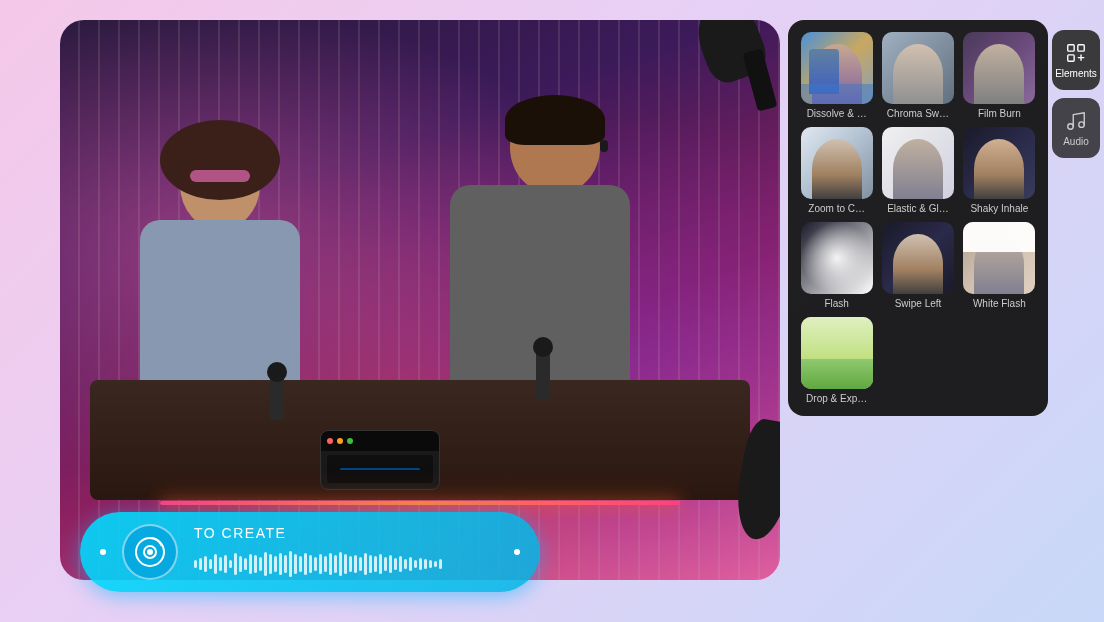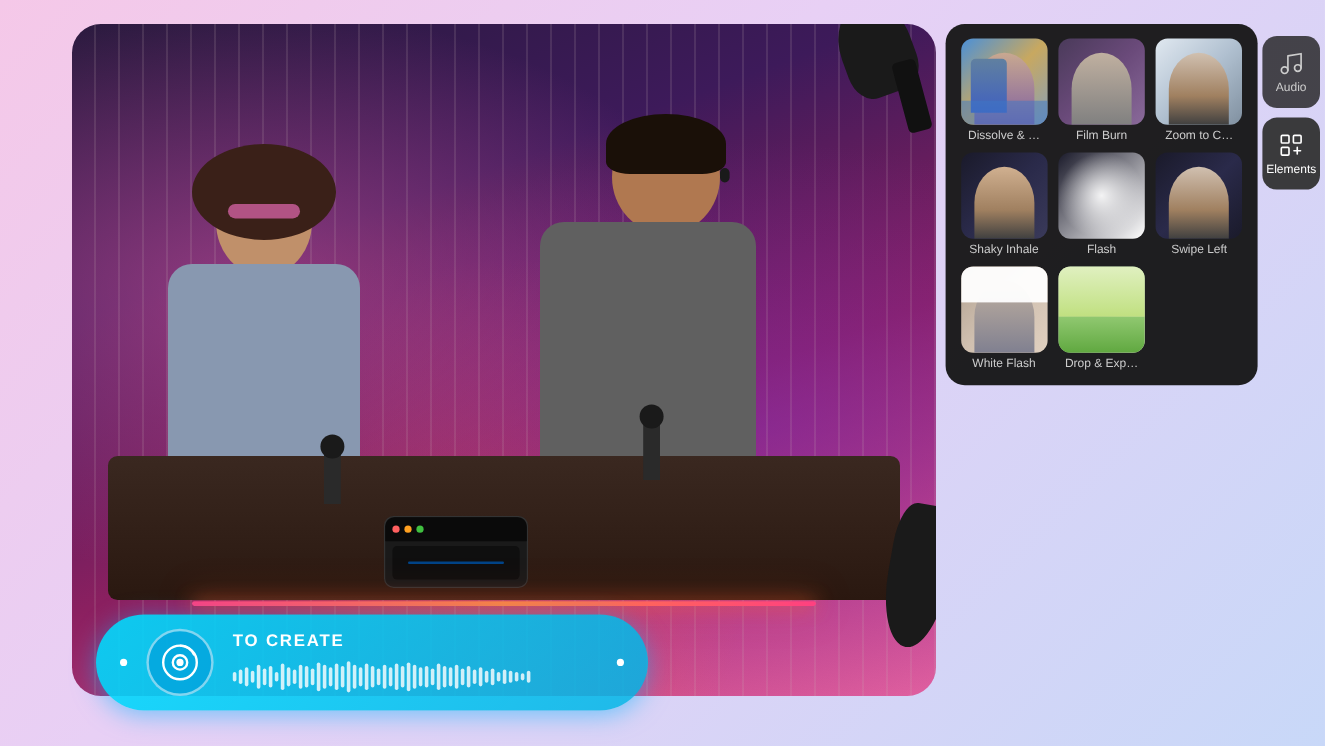--- a/index.html
+++ b/index.html
@@ -100,21 +100,21 @@
       height: 32px;
     }
 
     .music-content {
       flex: 1;
     }
 
     .music-title {
       color: white;
       font-size: 14px;
-      font-weight: 700;
+      font-weight: 400;
       letter-spacing: 1.5px;
       margin-bottom: 8px;
     }
 
     .waveform {
       display: flex;
       align-items: center;
       gap: 2px;
       height: 30px;
     }
@@ -383,30 +383,42 @@
 <div class="effects-grid-inner">
       <div class="effect-item">
         <div class="effect-thumb thumb-1">
           <div class="thumb-person person-1"></div>
           <div style="position: absolute; bottom: 10px; left: 8px; width: 30px; height: 45px; background: linear-gradient(rgb(96, 128, 160), rgb(64, 96, 192)); border-radius: 4px 4px 0px 0px;"></div>
           <div style="position: absolute; bottom: 0px; left: 0px; right: 0px; height: 20px; background: rgba(60, 120, 200, 0.5); border-radius: 0px 0px 4px 4px;"></div>
         </div>
         <div class="effect-label">Dissolve &amp; …</div>
       </div>
       <div class="effect-item">
+        <div class="effect-thumb thumb-3">
+          <div class="thumb-person person-3"></div>
+        </div>
+        <div class="effect-label">Chroma Sw…</div>
+      </div>
+      <div class="effect-item">
         <div class="effect-thumb thumb-4">
           <div class="thumb-person person-4"></div>
         </div>
         <div class="effect-label">Film Burn</div>
       </div>
       <div class="effect-item">
         <div class="effect-thumb thumb-5">
           <div class="thumb-person person-5"></div>
         </div>
         <div class="effect-label">Zoom to C…</div>
+      </div>
+      <div class="effect-item">
+        <div class="effect-thumb thumb-6">
+          <div class="thumb-person person-6"></div>
+        </div>
+        <div class="effect-label">Elastic &amp; Gl…</div>
       </div>
       <div class="effect-item">
         <div class="effect-thumb thumb-7">
           <div class="thumb-person person-2"></div>
         </div>
         <div class="effect-label">Shaky Inhale</div>
       </div>
       <div class="effect-item">
         <div class="effect-thumb thumb-9" style="background: linear-gradient(135deg, rgb(26, 26, 42), rgb(255, 255, 255));">
           <div style="position: absolute; inset: 0px; background: radial-gradient(circle, rgba(255, 255, 255, 0.9) 0%, transparent 70%);"></div>
@@ -430,30 +442,30 @@
         <div class="effect-thumb thumb-12">
           <div style="position: absolute; top: 0px; left: 0px; right: 0px; height: 42px; background: linear-gradient(rgb(224, 240, 192), rgb(192, 224, 128));"></div>
           <div style="position: absolute; bottom: 0px; left: 0px; right: 0px; height: 30px; background: linear-gradient(rgb(144, 200, 112), rgb(96, 168, 64));"></div>
         </div>
         <div class="effect-label">Drop &amp; Exp…</div>
       </div>
     </div>
   </div>
 
 <div class="sidebar">
-  <div class="sidebar-btn">
-    <svg viewBox="0 0 24 24" fill="none" stroke="currentColor" stroke-width="1.5">
-      <path d="M9 18V5l12-2v13" stroke-linecap="round" stroke-linejoin="round"></path>
-      <circle cx="6" cy="18" r="3"></circle>
-      <circle cx="18" cy="16" r="3"></circle>
-    </svg>
-    <span>Audio</span>
-  </div>
   <div class="sidebar-btn active">
     <svg viewBox="0 0 24 24" fill="none" stroke="currentColor" stroke-width="1.5">
       <rect x="3" y="3" width="7" height="7" rx="1"></rect>
       <rect x="14" y="3" width="7" height="7" rx="1"></rect>
       <rect x="3" y="14" width="7" height="7" rx="1"></rect>
       <path d="M17.5 14v6M14.5 17h6" stroke-linecap="round"></path>
     </svg>
     <span>Elements</span>
   </div>
+  <div class="sidebar-btn">
+    <svg viewBox="0 0 24 24" fill="none" stroke="currentColor" stroke-width="1.5">
+      <path d="M9 18V5l12-2v13" stroke-linecap="round" stroke-linejoin="round"></path>
+      <circle cx="6" cy="18" r="3"></circle>
+      <circle cx="18" cy="16" r="3"></circle>
+    </svg>
+    <span>Audio</span>
+  </div>
 </div>
 
 </body></html>

